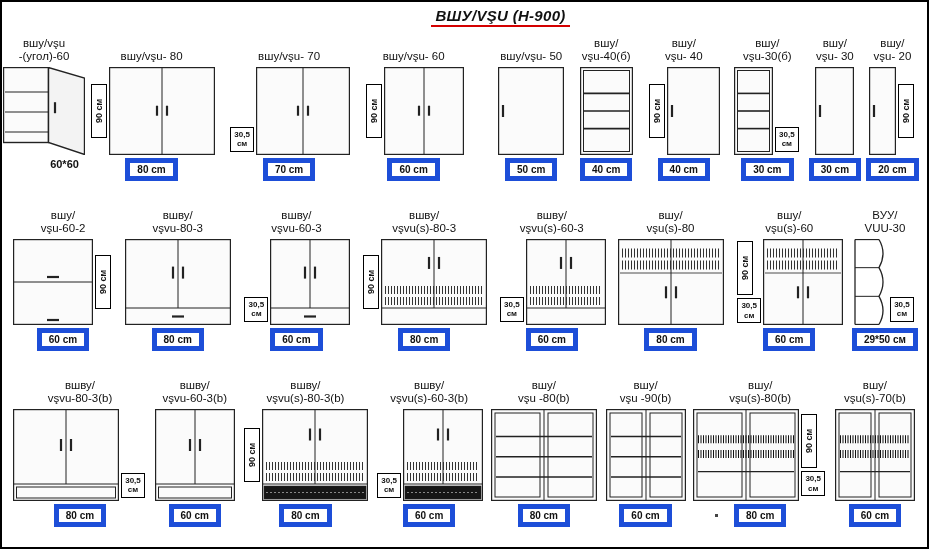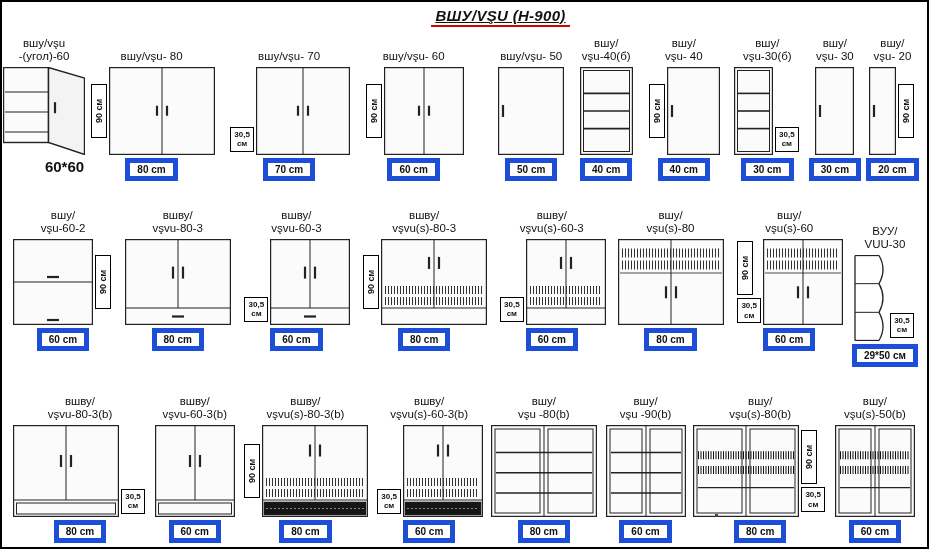--- a/index.html
+++ b/index.html
@@ -1,37 +1,37 @@
 <!DOCTYPE html>
 <html><head>
 <meta charset="utf-8">
 <style>
   html,body{margin:0;padding:0;background:#e9e9e9;}
   #board{position:relative;width:929px;height:549px;background:#ffffff;border:2px solid #000;
          box-sizing:border-box;font-family:"Liberation Sans","DejaVu Sans",sans-serif;color:#111;overflow:hidden;}
   .header{height:22px;padding-top:5px;text-align:center;}
   .title{display:inline-block;transform:translateX(36px);font-style:italic;font-weight:bold;
-         font-size:15px;letter-spacing:.3px;border-bottom:2.5px solid #d40000;padding:0 4px 1px;text-decoration:underline;}
+         font-size:15px;letter-spacing:.3px;border-bottom:2.5px solid #d40000;padding:0 4px 1px;}
   .row{display:flex;justify-content:space-between;align-items:flex-start;padding:0 12px;margin-top:6px;}
   .row ~ .row{margin-top:26px;}
   .cab{display:flex;flex-direction:column;align-items:center;}
   .cab-label{min-height:29px;display:flex;flex-direction:column;justify-content:flex-end;align-items:center;
              margin-bottom:3px;width:100%;}
   .cab-label div{width:100%;text-align:center;white-space:nowrap;font-size:11.5px;line-height:1.18;}
   .cab-mid{display:flex;align-items:flex-end;justify-content:center;}
   .side{display:flex;flex-direction:column;align-self:stretch;justify-content:center;gap:3px;margin:0 2px;}
   .side.low{justify-content:flex-end;padding-bottom:3px;}
   .vbox{width:14px;height:52px;border:1px solid #000;display:flex;align-items:center;justify-content:center;
         font-size:9px;font-weight:bold;writing-mode:vertical-rl;transform:rotate(180deg);
         background:#fff;white-space:nowrap;}
   .sbox{width:22px;border:1px solid #000;font-size:8px;font-weight:bold;text-align:center;line-height:1.2;
         padding:2px 0;background:#fff;}
   .dim{margin-top:3px;border:5px solid #1d4ed8;font-size:10px;font-weight:bold;padding:1px 7px;
        white-space:nowrap;background:#fff;}
-  .dim.plain{border:none;padding:0;font-size:15px;margin-left:41px;}
+  .dim.plain{border:none;padding:0;font-size:11px;margin-left:41px;}
   .dot{position:absolute;left:713px;top:512px;width:3px;height:3px;background:#444;}
   svg{display:block;}
 </style>
 </head>
 <body>
 
 <div id="board">
   <div class="header">
     <span class="title" style="border-bottom-color: rgb(212, 0, 0);">ВШУ/VŞU  (Н-900)</span>
   </div>
@@ -329,21 +329,21 @@
             <line x1="40" y1="1" x2="40" y2="85" stroke="#222" stroke-width="1"></line>
             <line x1="4" y1="14" x2="76" y2="14" stroke="#333" stroke-width="9" stroke-dasharray="1 2"></line>
             <line x1="4" y1="26" x2="76" y2="26" stroke="#333" stroke-width="9" stroke-dasharray="1 2"></line>
             <line x1="2" y1="34" x2="78" y2="34" stroke="#222" stroke-width="0.8"></line>
             <line x1="35" y1="47.300000000000004" x2="35" y2="59.300000000000004" stroke="#222" stroke-width="2.2"></line>
             <line x1="45" y1="47.300000000000004" x2="45" y2="59.300000000000004" stroke="#222" stroke-width="2.2"></line>
           </svg>
         </div>
         <div class="dim">60 cm</div>
       </div>
-      <div class="cab" style="width: 60px; margin-top: 16px;">
+      <div class="cab" style="width: 60px;">
         <div class="cab-label">
           <div>ВУУ/</div>
           <div>VUU-30</div>
         </div>
         <div class="cab-mid">
           <svg width="34" height="86" viewBox="0 0 34 86">
             <line x1="1" y1="0.5" x2="1" y2="85.5" stroke="#222" stroke-width="1.3"></line>
             <line x1="1" y1="0.5" x2="25" y2="0.5" stroke="#222" stroke-width="1.3"></line>
             <line x1="1" y1="85.5" x2="25" y2="85.5" stroke="#222" stroke-width="1.3"></line>
             <line x1="1" y1="28.666666666666668" x2="25" y2="28.666666666666668" stroke="#222" stroke-width="1"></line>
@@ -495,21 +495,21 @@
           <div class="side">
             <div class="vbox">90 см</div>
             <div class="sbox">30,5 см</div>
           </div>
         </div>
         <div class="dim">80 cm</div>
       </div>
       <div class="cab" style="width: 80px;">
         <div class="cab-label">
           <div>вшу/</div>
-          <div>vşu(s)-50(b)</div>
+          <div>vşu(s)-70(b)</div>
         </div>
         <div class="cab-mid">
           <svg width="80" height="92" viewBox="0 0 80 92">
             <rect x="0.5" y="0.5" width="79" height="91" stroke="#222" stroke-width="1.4" fill="#fbfbfb"></rect>
             <line x1="40" y1="1" x2="40" y2="91" stroke="#222" stroke-width="1"></line>
             <rect x="4" y="4" width="32" height="84" stroke="#222" stroke-width="1" fill="none"></rect>
             <rect x="44" y="4" width="32" height="84" stroke="#222" stroke-width="1" fill="none"></rect>
             <line x1="5" y1="30.360000000000003" x2="75" y2="30.360000000000003" stroke="#111" stroke-width="8" stroke-dasharray="1 1.5"></line>
             <line x1="5" y1="45.08" x2="75" y2="45.08" stroke="#111" stroke-width="8" stroke-dasharray="1 1.5"></line>
             <line x1="5" y1="62.56" x2="75" y2="62.56" stroke="#222" stroke-width="1.2"></line>

